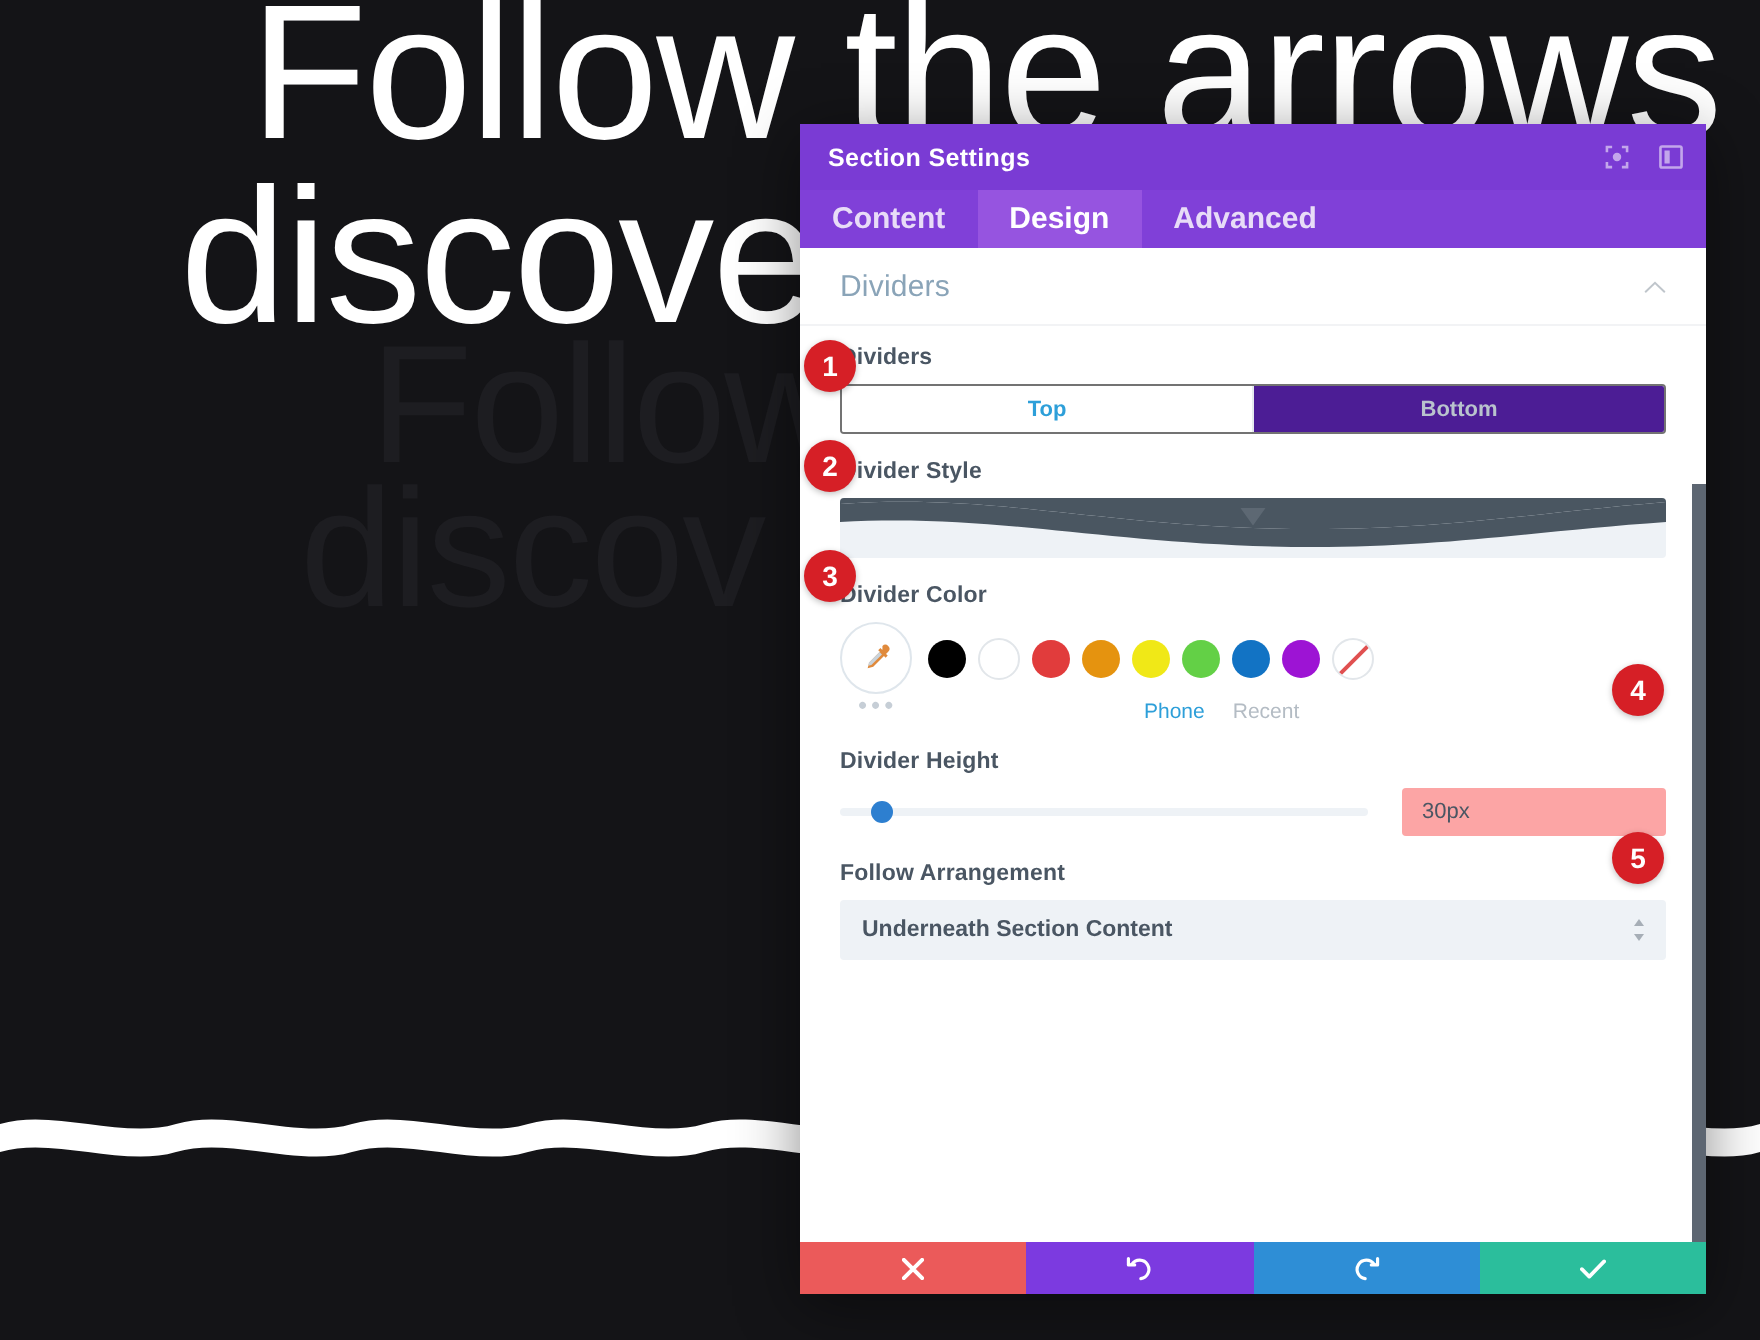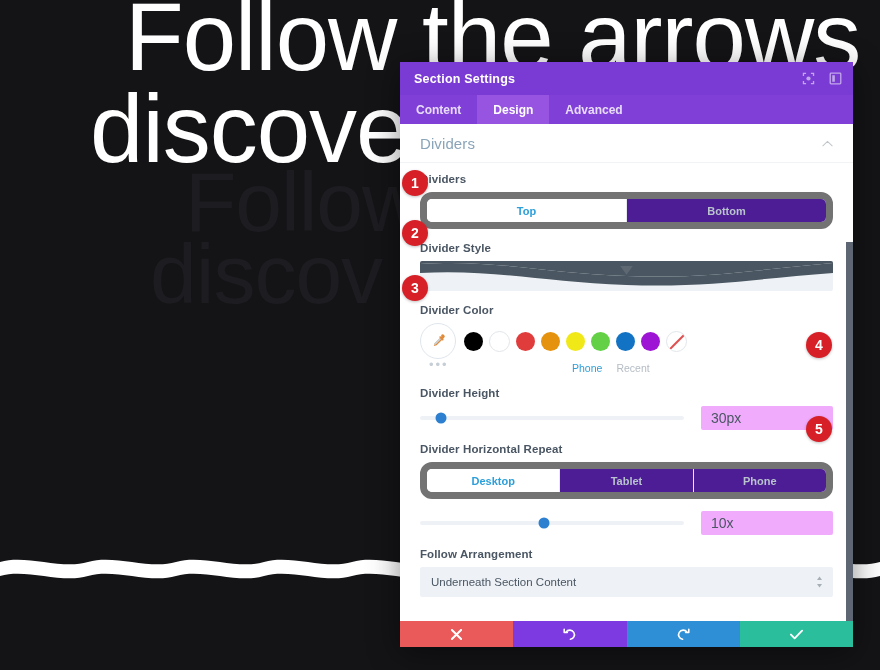--- a/index.html
+++ b/index.html
@@ -39,47 +39,47 @@
   
   .m-head{background:#7a3bd4;height:33px;display:flex;align-items:center;
           padding:0 14px;position:relative;flex:none;}
   .m-title{color:#fff;font-size:12.5px;font-weight:bold;letter-spacing:.2px;}
   .m-head-actions{position:absolute;right:11px;top:0;height:33px;display:flex;align-items:center;gap:14px;}
   .hicon{width:13px;height:13px;opacity:.55;display:block;}
 
   
   .m-tabs{background:#8040d8;height:29px;display:flex;flex:none;}
   .m-tab{padding:0 16px;display:flex;align-items:center;justify-content:center;
-         color:#ffffff;font-size:12px;font-weight:bold;cursor:pointer;
+         color:#ffffff;font-size:15px;font-weight:bold;cursor:pointer;
          opacity:.82;}
   .m-tab.active{background:#9654e0;opacity:1;}
 
   
   .m-body{flex:1;background:#fff;overflow:hidden;position:relative;}
   .m-scroll{position:absolute;inset:0;overflow:hidden;}
 
   .sec-head{height:38px;display:flex;align-items:center;justify-content:space-between;
             padding:0 20px 0 20px;border-bottom:1px solid #f2f3f5;}
   .sec-head .t{font-size:15px;color:#8aa4b8;letter-spacing:.1px;}
   .chev{width:11px;height:7px;opacity:.55;}
 
   .panel{padding:10px 20px 14px 20px;}
   .fld{margin-bottom:13px;}
   .lbl{font-size:11.5px;color:#4a5663;font-weight:bold;margin-bottom:7px;letter-spacing:.1px;}
 
   
-  .seg{display:flex;height:23px;border:7px solid #737373;border-radius:12px;overflow:hidden;}
+  .seg{display:flex;height:23px;border:1px solid #737373;border-radius:2px;overflow:hidden;}
   .seg .o{flex:1;display:flex;align-items:center;justify-content:center;
           font-size:11px;font-weight:bold;background:#4c1d95;color:#b9c3cd;cursor:pointer;}
   .seg .o.on{background:#ffffff;color:#2d9fd9;}
   .seg .o + .o{border-left:1px solid #e6eaef;}
 
   
   .selbox{height:30px;background:#eef2f6;border-radius:2px;position:relative;overflow:hidden;
-          display:flex;align-items:center;cursor:pointer;}
+          display:flex;align-items:center;cursor:pointer;font-weight:bold;}
   .selbox .txt{font-size:11.5px;color:#4a5663;padding-left:11px;}
   .arrows{position:absolute;right:10px;top:50%;transform:translateY(-50%);
           width:7px;height:12px;opacity:.55;}
   .style-preview{height:30px;background:#eef2f6;border-radius:2px;position:relative;
                  overflow:hidden;cursor:pointer;}
   .style-preview svg{position:absolute;left:0;top:0;width:100%;height:100%;}
 
   
   .colors{display:flex;align-items:center;gap:0px;}
   .sw{width:19px;height:19px;border-radius:50%;margin-right:6px;cursor:pointer;flex:none;}
@@ -95,22 +95,22 @@
   .saved-row{display:flex;justify-content:center;gap:14px;margin-top:3px;margin-right:60px;}
   .saved-row span{font-size:10.5px;cursor:pointer;}
   .sv-saved{color:#2d9fd9;}
   .sv-recent{color:#b4bcc4;}
 
   
   .srow{display:flex;align-items:center;gap:0;}
   .slider{flex:1;height:4px;background:#eef2f6;border-radius:3px;position:relative;cursor:pointer;}
   .knob{position:absolute;top:50%;transform:translate(-50%,-50%);
         width:11px;height:11px;border-radius:50%;background:#2d7fd0;}
-  .valbox{width:122px;height:24px;background:#f0abfc;border-radius:2px;margin-left:17px;
-          display:flex;align-items:center;padding-left:10px;font-size:14px;color:#4a5663;cursor:text;}
+  .valbox{width:122px;height:24px;background:#fca5a5;border-radius:2px;margin-left:17px;
+          display:flex;align-items:center;padding-left:10px;font-size:11px;color:#4a5663;cursor:text;}
 
   
   .fliprow{display:flex;gap:9px;}
   .flipbtn{flex:1;height:20px;background:#eef2f6;border-radius:2px;
            display:flex;align-items:center;justify-content:center;cursor:pointer;}
   .flipbtn svg{opacity:.33;}
 
   
   .m-foot{height:26px;display:flex;flex:none;}
   .act{flex:1;display:flex;align-items:center;justify-content:center;cursor:pointer;}
@@ -233,34 +233,20 @@
         <div class="fld">
           <div class="lbl">Divider Height</div>
           <div class="srow">
             <div class="slider">
               <div class="knob" id="knob-h" style="left: 8%;"></div>
             </div>
             <div class="valbox">30px</div>
           </div>
         </div>
 
-        <div class="fld">
-          <div class="lbl">Divider Horizontal Repeat</div>
-          <div class="seg" style="margin-bottom:12px;">
-            <div class="o on">Desktop</div>
-            <div class="o">Tablet</div>
-            <div class="o">Phone</div>
-          </div>
-          <div class="srow">
-            <div class="slider">
-              <div class="knob" id="knob-r" style="left: 47%;"></div>
-            </div>
-            <div class="valbox">10x</div>
-          </div>
-        </div>
 
 
         <div class="fld">
           <div class="lbl">Follow Arrangement</div>
           <div class="selbox">
             <div class="txt">Underneath Section Content</div>
             <svg class="arrows" viewBox="0 0 7 12" xmlns="http://www.w3.org/2000/svg">
               <path d="M3.5 0.5L6 4H1z" fill="#6d7883"></path>
               <path d="M3.5 11.5L1 8h5z" fill="#6d7883"></path>
             </svg>

